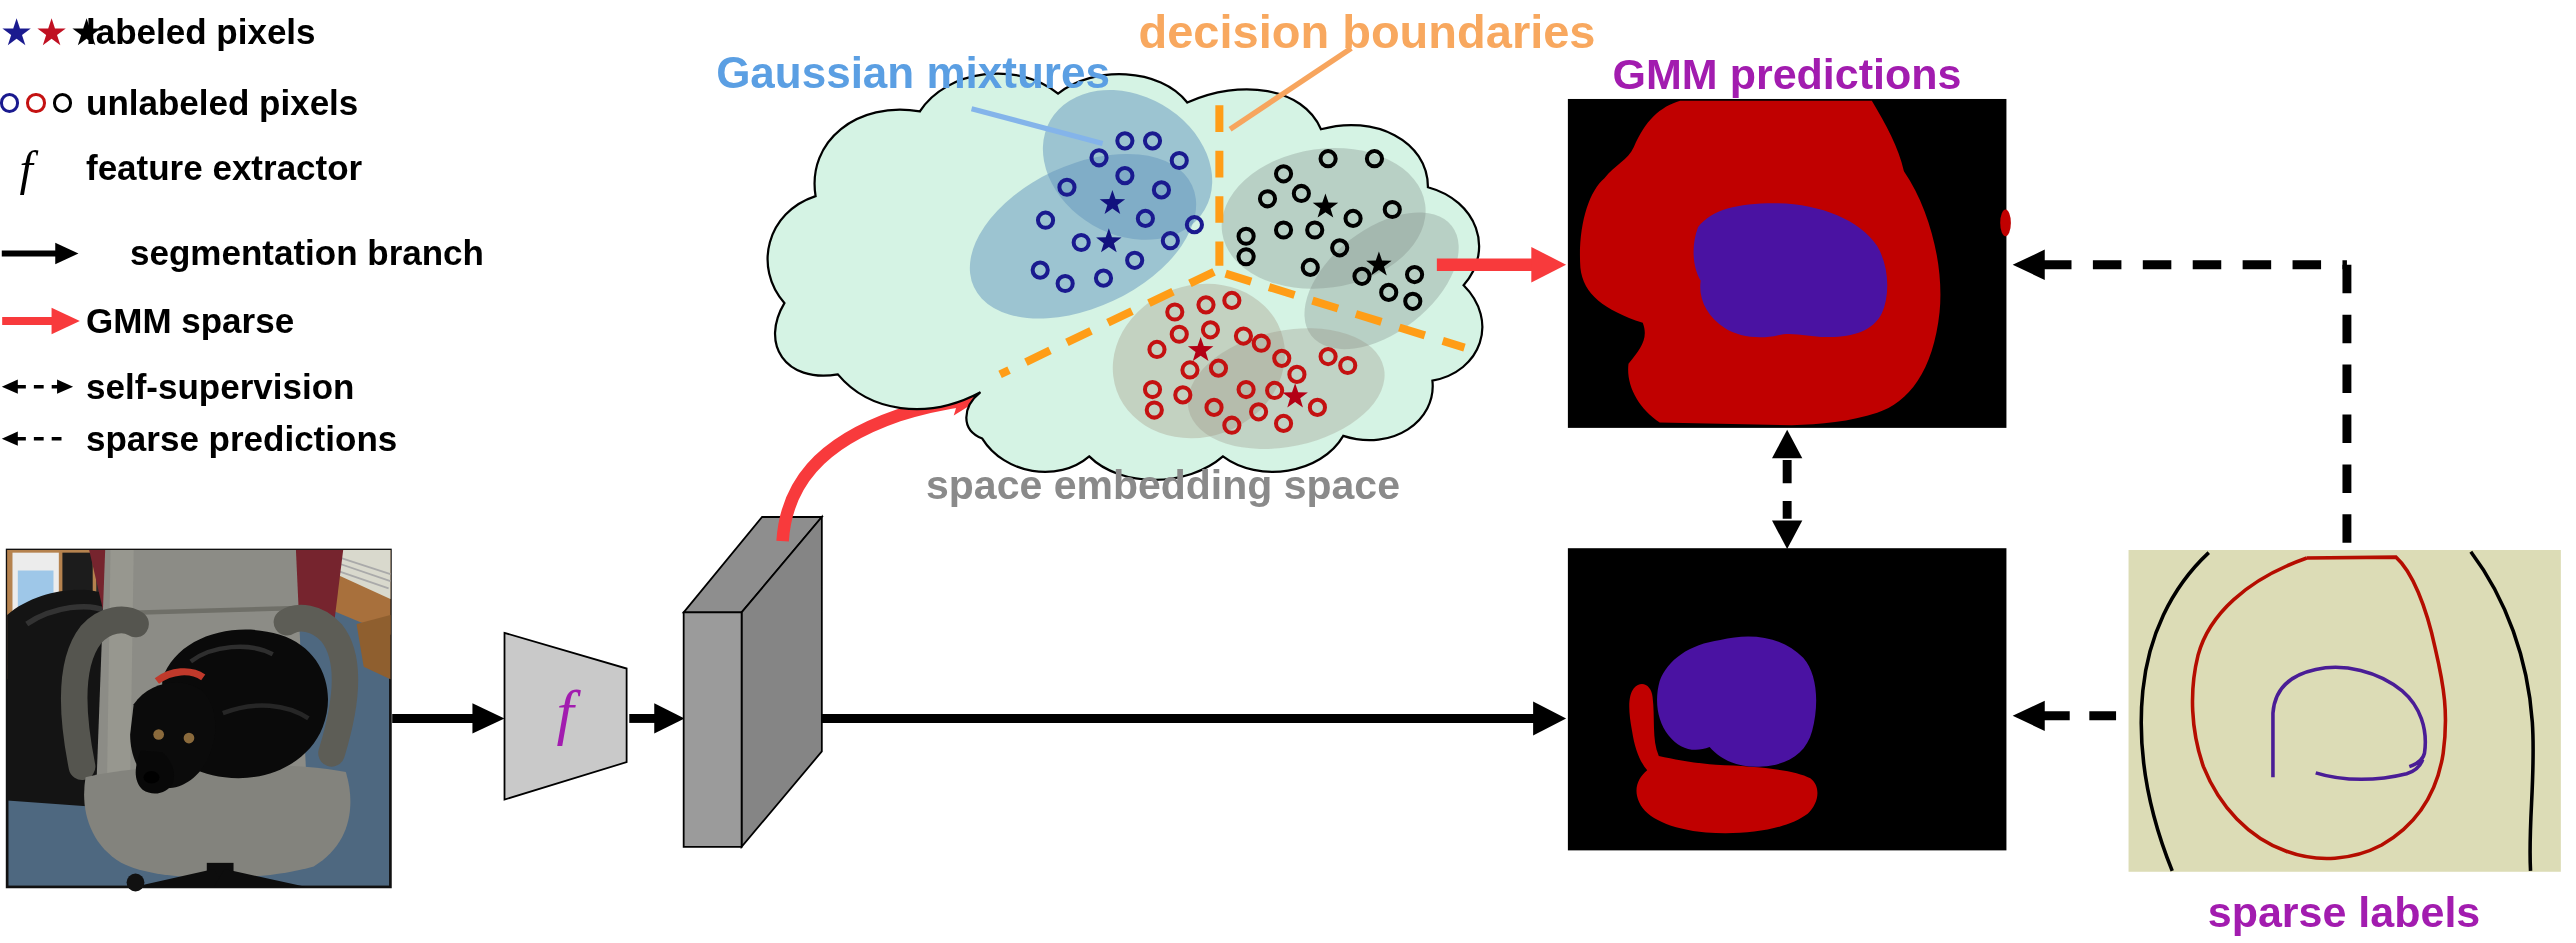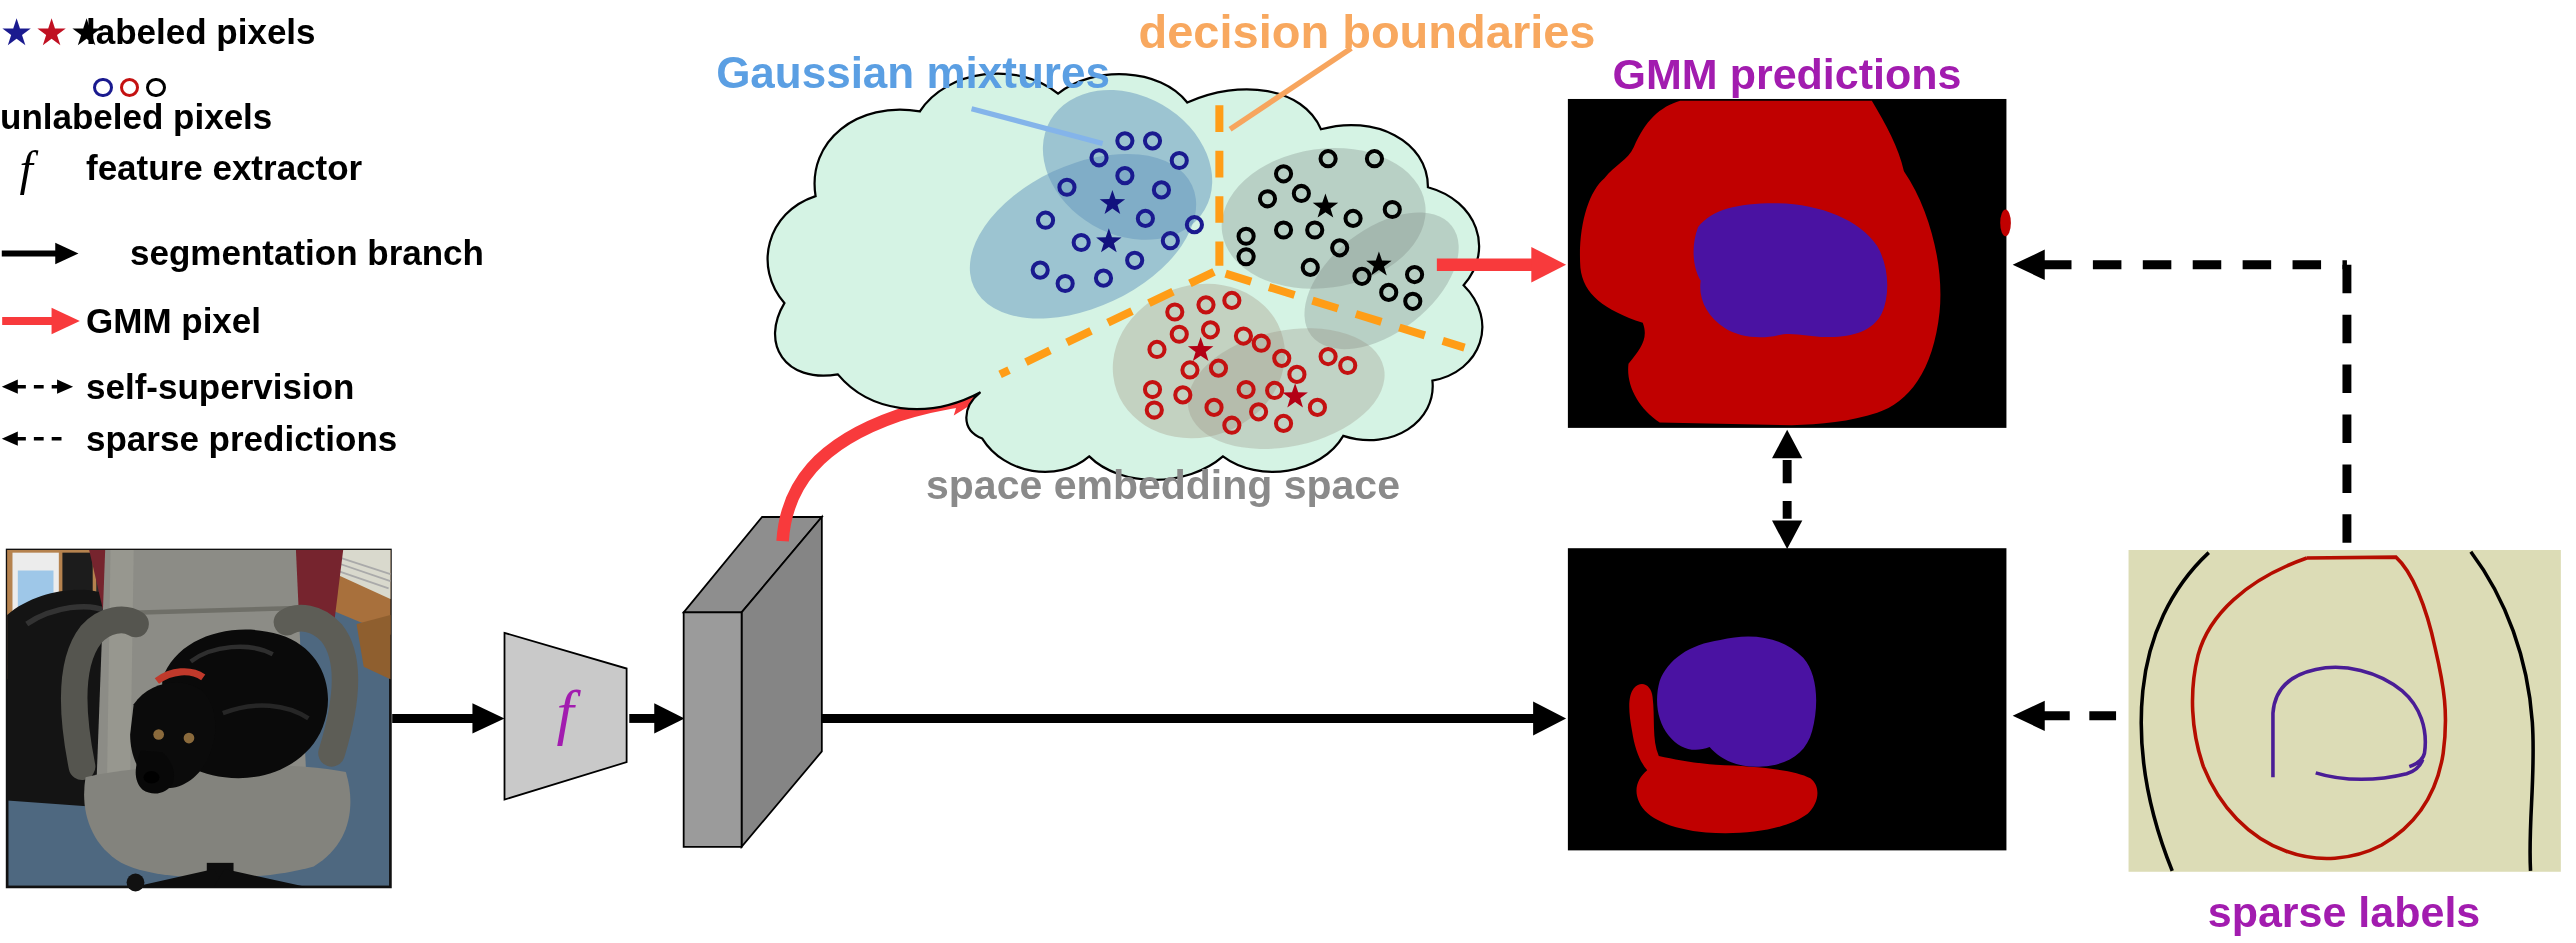--- a/index.html
+++ b/index.html
@@ -288,21 +288,21 @@
 
     <div class="leg-row" style="top:7.1px;">
       <div class="leg-sym">
         <span class="leg-star" style="color:var(--navy);">★</span>
         <span class="leg-star" style="color:#c01022;">★</span>
         <span class="leg-star" style="color:#000;">★</span>
       </div>
       <span class="leg-txt">labeled pixels</span>
     </div>
 
-    <div class="leg-row" style="top:78px;flex-direction:column;">
+    <div class="leg-row" style="top:78px;">
       <div class="leg-sym">
         <span class="ring" style="border-color:var(--navy);"></span>
         <span class="ring" style="border-color:var(--crimson);"></span>
         <span class="ring" style="border-color:#000;"></span>
       </div>
       <span class="leg-txt">unlabeled pixels</span>
     </div>
 
     <div class="leg-row" style="top:143px;">
       <div class="leg-sym">
@@ -321,21 +321,21 @@
       <span class="leg-txt">segmentation branch</span>
     </div>
 
     <div class="leg-row" style="top:296px;">
       <div class="leg-sym">
         <svg width="82" height="30" viewBox="0 0 92 34" style="position:static;">
           <line x1="2" y1="17" x2="60" y2="17" stroke="var(--red-branch)" stroke-width="9"></line>
           <polygon points="58,2 90,17 58,32" fill="var(--red-branch)"></polygon>
         </svg>
       </div>
-      <span class="leg-txt">GMM pixel</span>
+      <span class="leg-txt">GMM sparse</span>
     </div>
 
     <div class="leg-row" style="top:362px;">
       <div class="leg-sym">
         <svg width="82" height="21.4" viewBox="0 0 92 24" style="position:static;">
           <line x1="18" y1="12" x2="66" y2="12" stroke="#000" stroke-width="4" stroke-dasharray="11 9"></line>
           <polygon points="20,4 2,12 20,20" fill="#000"></polygon>
           <polygon points="64,4 82,12 64,20" fill="#000"></polygon>
         </svg>
       </div>

